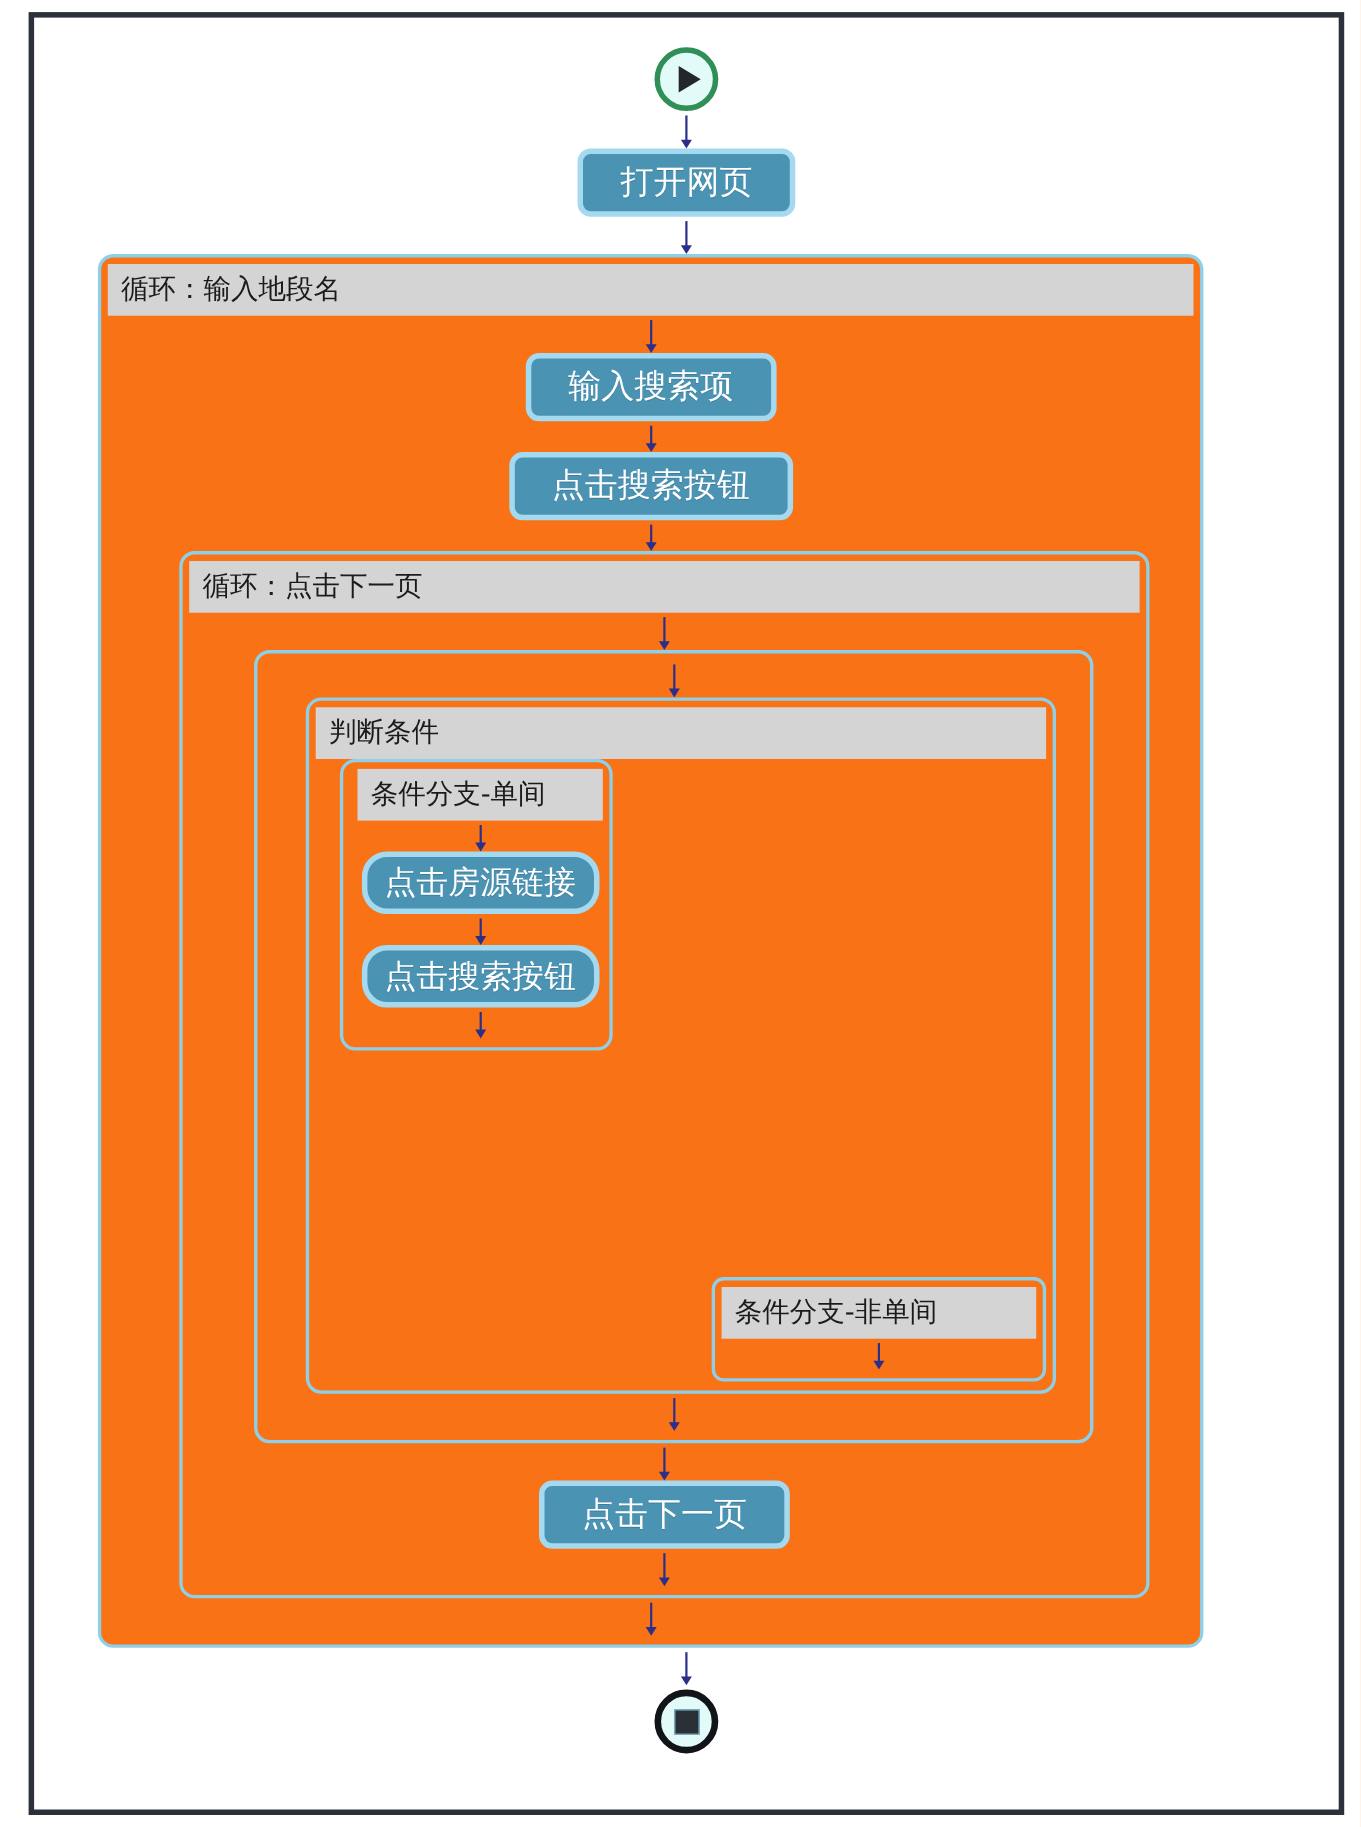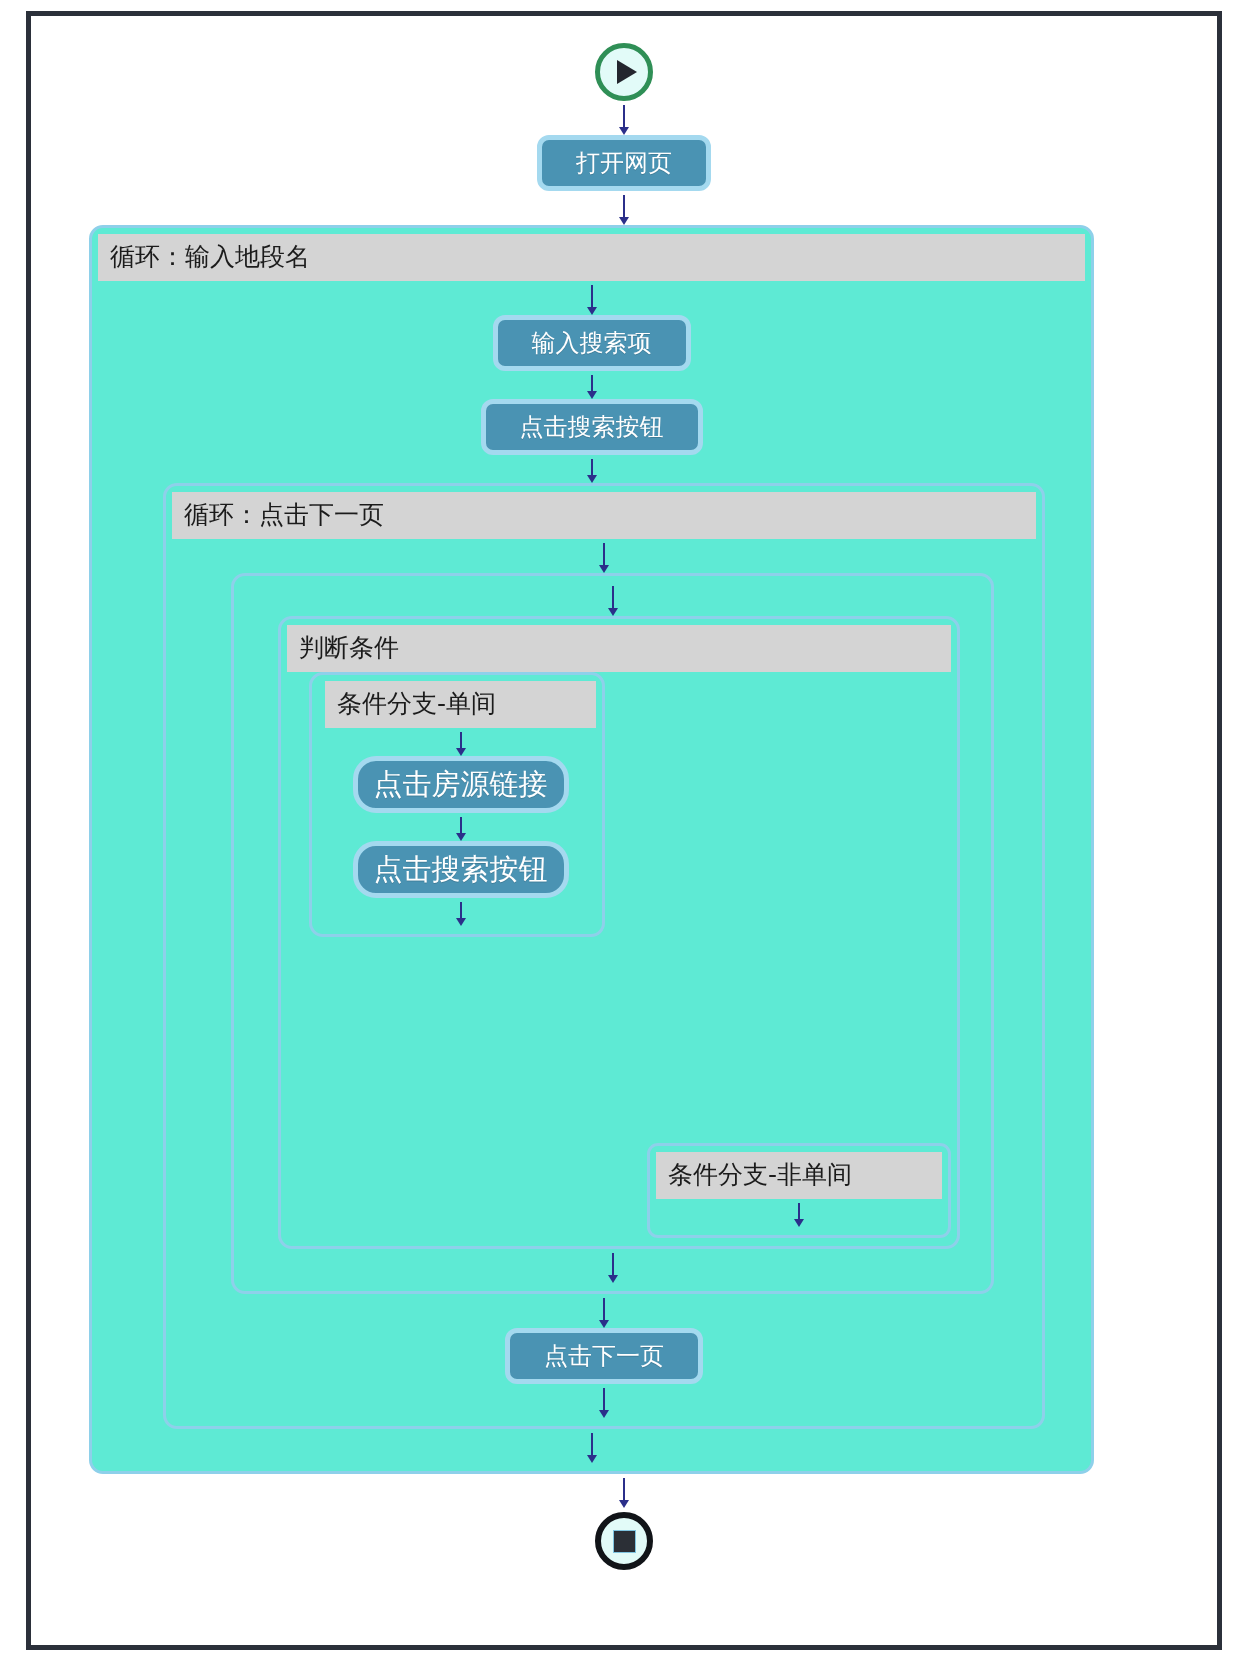--- a/index.html
+++ b/index.html
@@ -103,40 +103,40 @@
   
   .box-row {
     display: flex;
     justify-content: center;
   }
   .action-box {
     background: #4a93b3;
     border: 5px solid #a4d9ef;
     border-radius: 12px;
     color: #ffffff;
-    font-size: 24px;
+    font-size: 30px;
     line-height: 1;
     padding: 11px 34px;
     white-space: nowrap;
     box-sizing: border-box;
     text-shadow: 0 1px 0 rgba(0,0,0,.15);
   }
   .action-box.small {
     font-size: 29px;
     padding: 9px 16px;
     border-width: 5px;
     border-radius: 23px;
   }
 
   
   .container {
     border: 3px solid #8ed0ea;
     border-radius: 14px;
     box-sizing: border-box;
-    background: #5eead4;
+    background: #f97316;
     display: flex;
     flex-direction: column;
     padding: 6px 6px 8px 6px;
   }
   .container > .header {
     background: #d4d4d4;
     color: #1b1b1b;
     font-size: 25px;
     line-height: 1;
     padding: 10px 12px 12px 12px;
@@ -165,21 +165,21 @@
     width: 682px;
     margin-left: 38px;
   }
   .branch-row {
     display: flex;
     align-items: flex-start;
     gap: 20px;
     padding-left: 22px;
   }
   #branch-single {
-    width: 296px;
+    width: 248px;
     padding-left: 13px;
   }
   #branch-nonsingle {
     width: 304px;
     align-self: flex-end;
     margin-top: 186px;
     border-radius: 11px;
   }
   #branch-single > .header,
   #branch-nonsingle > .header {

